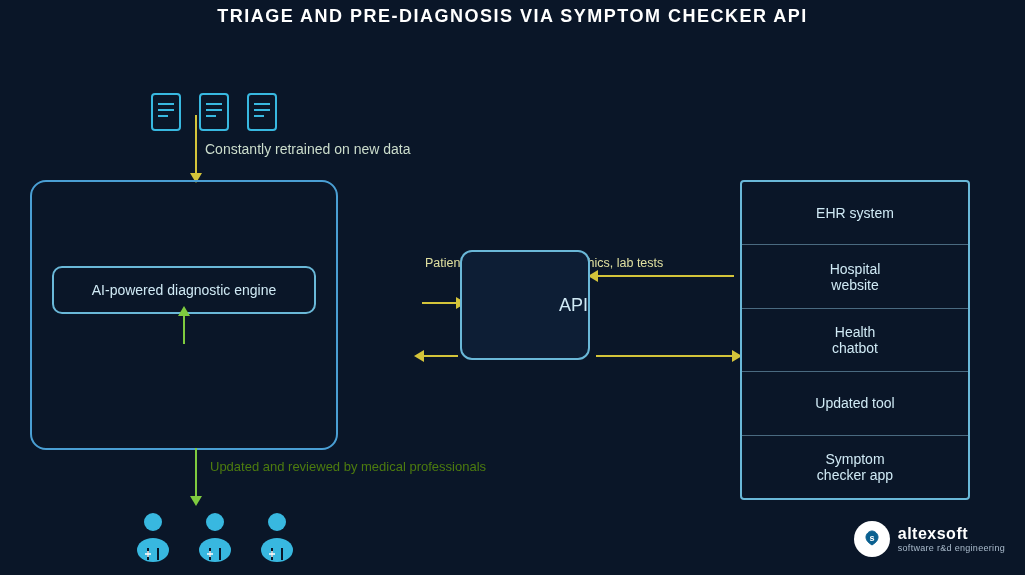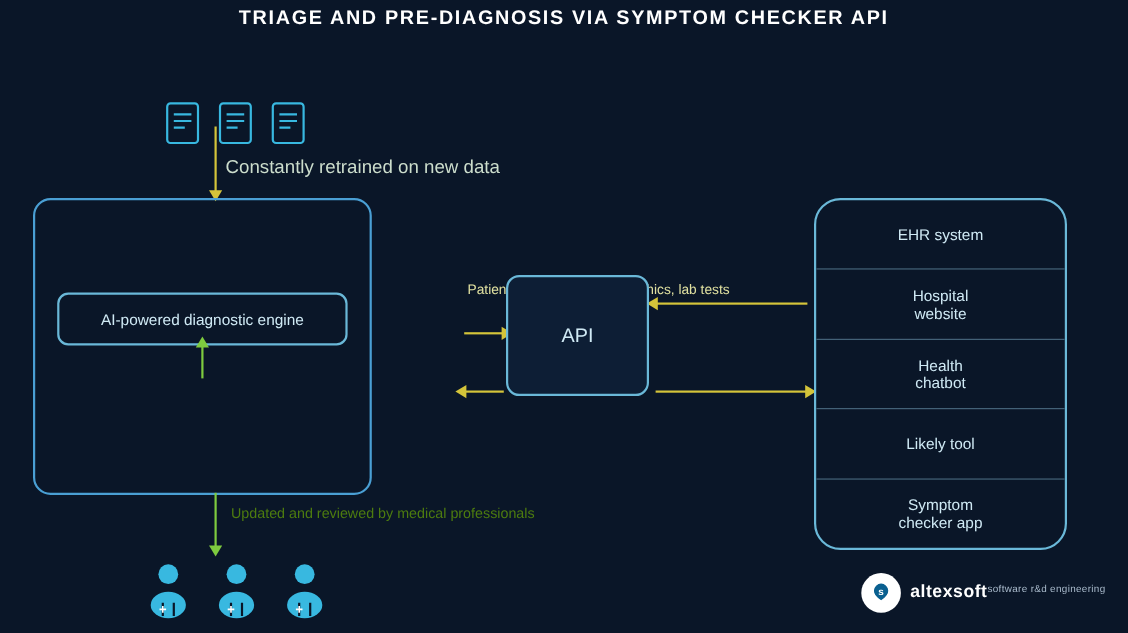--- a/index.html
+++ b/index.html
@@ -43,21 +43,21 @@
     .doc-icon {
       width: 36px;
       height: 44px;
     }
 
     
     .retrained-label {
       position: absolute;
       top: 80px;
       left: 205px;
-      font-size: 17px;
+      font-size: 14px;
       color: #ccddcc;
       line-height: 1.4;
     }
 
     
     .left-box {
       position: absolute;
       top: 120px;
       left: 30px;
       width: 308px;
@@ -153,21 +153,21 @@
     .api-box {
       position: absolute;
       top: 190px;
       left: 460px;
       width: 130px;
       height: 110px;
       border: 2px solid #6ab8d8;
       border-radius: 12px;
       display: flex;
       align-items: center;
-      justify-content: center;
+      justify-content: flex-end;
       font-size: 18px;
       color: #d0eaf5;
       background: #0d1e35;
     }
 
     
     .patient-label {
       position: absolute;
       top: 196px;
       left: 425px;
@@ -187,21 +187,21 @@
     }
 
     
     .right-box {
       position: absolute;
       top: 120px;
       left: 740px;
       width: 230px;
       height: 320px;
       border: 2px solid #6ab8d8;
-      border-radius: 24px;
+      border-radius: 4px;
       overflow: hidden;
       display: flex;
       flex-direction: column;
     }
 
     .right-box-item {
       flex: 1;
       display: flex;
       align-items: center;
       justify-content: center;
@@ -230,21 +230,21 @@
       height: 36px;
       background: #ffffff;
       border-radius: 50%;
       display: flex;
       align-items: center;
       justify-content: center;
     }
 
     .altexsoft-text {
       display: flex;
-      flex-direction: row;
+      flex-direction: column;
     }
 
     .altexsoft-name {
       font-size: 16px;
       font-weight: 700;
       color: #ffffff;
       letter-spacing: 0.5px;
     }
 
     .altexsoft-sub {
@@ -355,21 +355,21 @@
   </div>
 
   <div class="api-box">
     <span style="font-size:18px; color:#d0eaf5;">API</span>
   </div>
 
   <div class="right-box">
     <div class="right-box-item">EHR system</div>
     <div class="right-box-item">Hospital<br>website</div>
     <div class="right-box-item">Health<br>chatbot</div>
-    <div class="right-box-item">Likely tool</div>
+    <div class="right-box-item">Updated tool</div>
     <div class="right-box-item">Symptom<br>checker app</div>
   </div>
 
 </div>
 
 <div class="altexsoft-logo">
   <div class="altexsoft-icon">
     <svg width="22" height="22" viewBox="0 0 22 22">
       <path d="M11 3 C8 3 5 6 5 9 C5 13 8 15 11 17 C14 15 17 13 17 9 C17 6 14 3 11 3Z" fill="#0a6090" stroke="#0a6090"></path>
       <text x="11" y="13" text-anchor="middle" font-size="9" font-weight="bold" fill="white">s</text>

